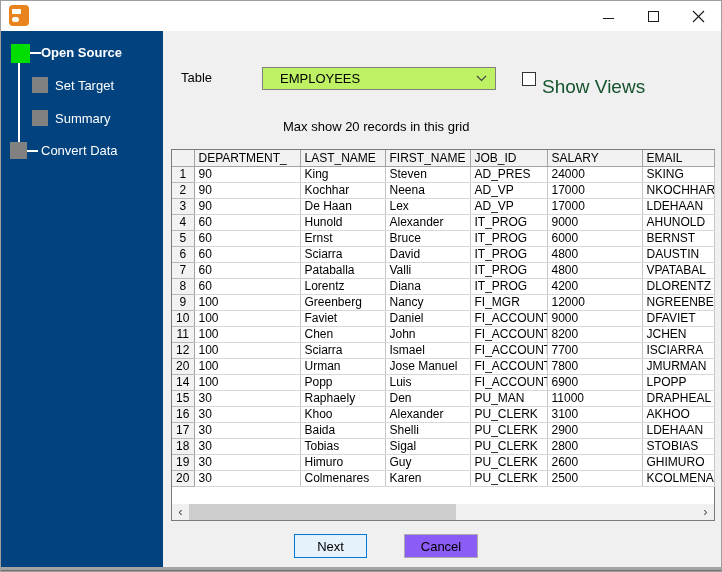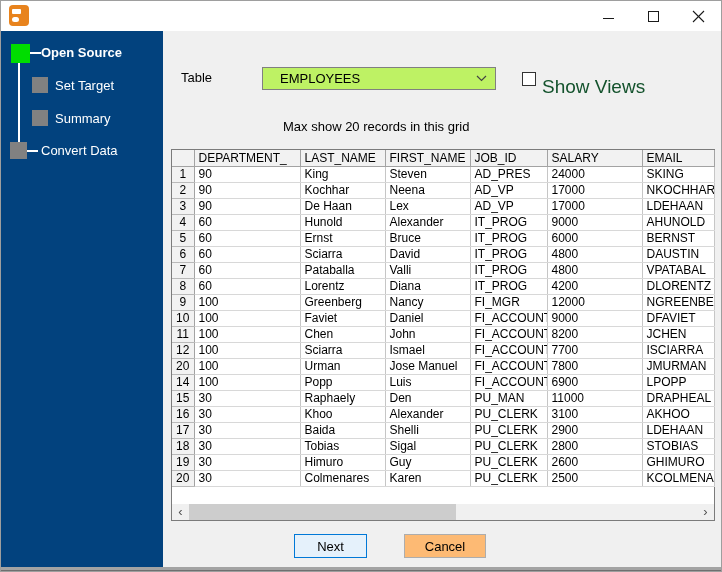--- a/index.html
+++ b/index.html
@@ -58,21 +58,21 @@
   .sb-arrow{position:absolute;top:0;width:17px;height:16px;display:flex;align-items:center;justify-content:center;
             color:#505050;font-size:13px;line-height:16px;}
   .sb-left{left:0;}
   .sb-right{right:0;}
   .sb-thumb{position:absolute;left:17px;top:0;width:267px;height:16px;background:#cdcdcd;}
 
   
   .btn{position:absolute;top:503px;height:24px;font-size:13px;font-family:"Liberation Sans","DejaVu Sans",sans-serif;
        display:flex;align-items:center;justify-content:center;cursor:default;}
   .btn-next{left:131px;width:73px;background:#e5f1fb;border:1px solid #0078d7;}
-  .btn-cancel{left:241px;width:82px;background:#fdba74;border:1px solid #adadad;}
+  .btn-cancel{left:241px;width:74px;background:#8b5cf6;border:1px solid #adadad;}
 
   
   .bottom-frame{position:absolute;left:0;bottom:0;width:100%;height:4px;background:#a3a3a3;border-bottom:1px solid #6f6f6f;}
 </style>
 </head>
 <body>
 
 <div class="window">
 
   <div class="titlebar">

